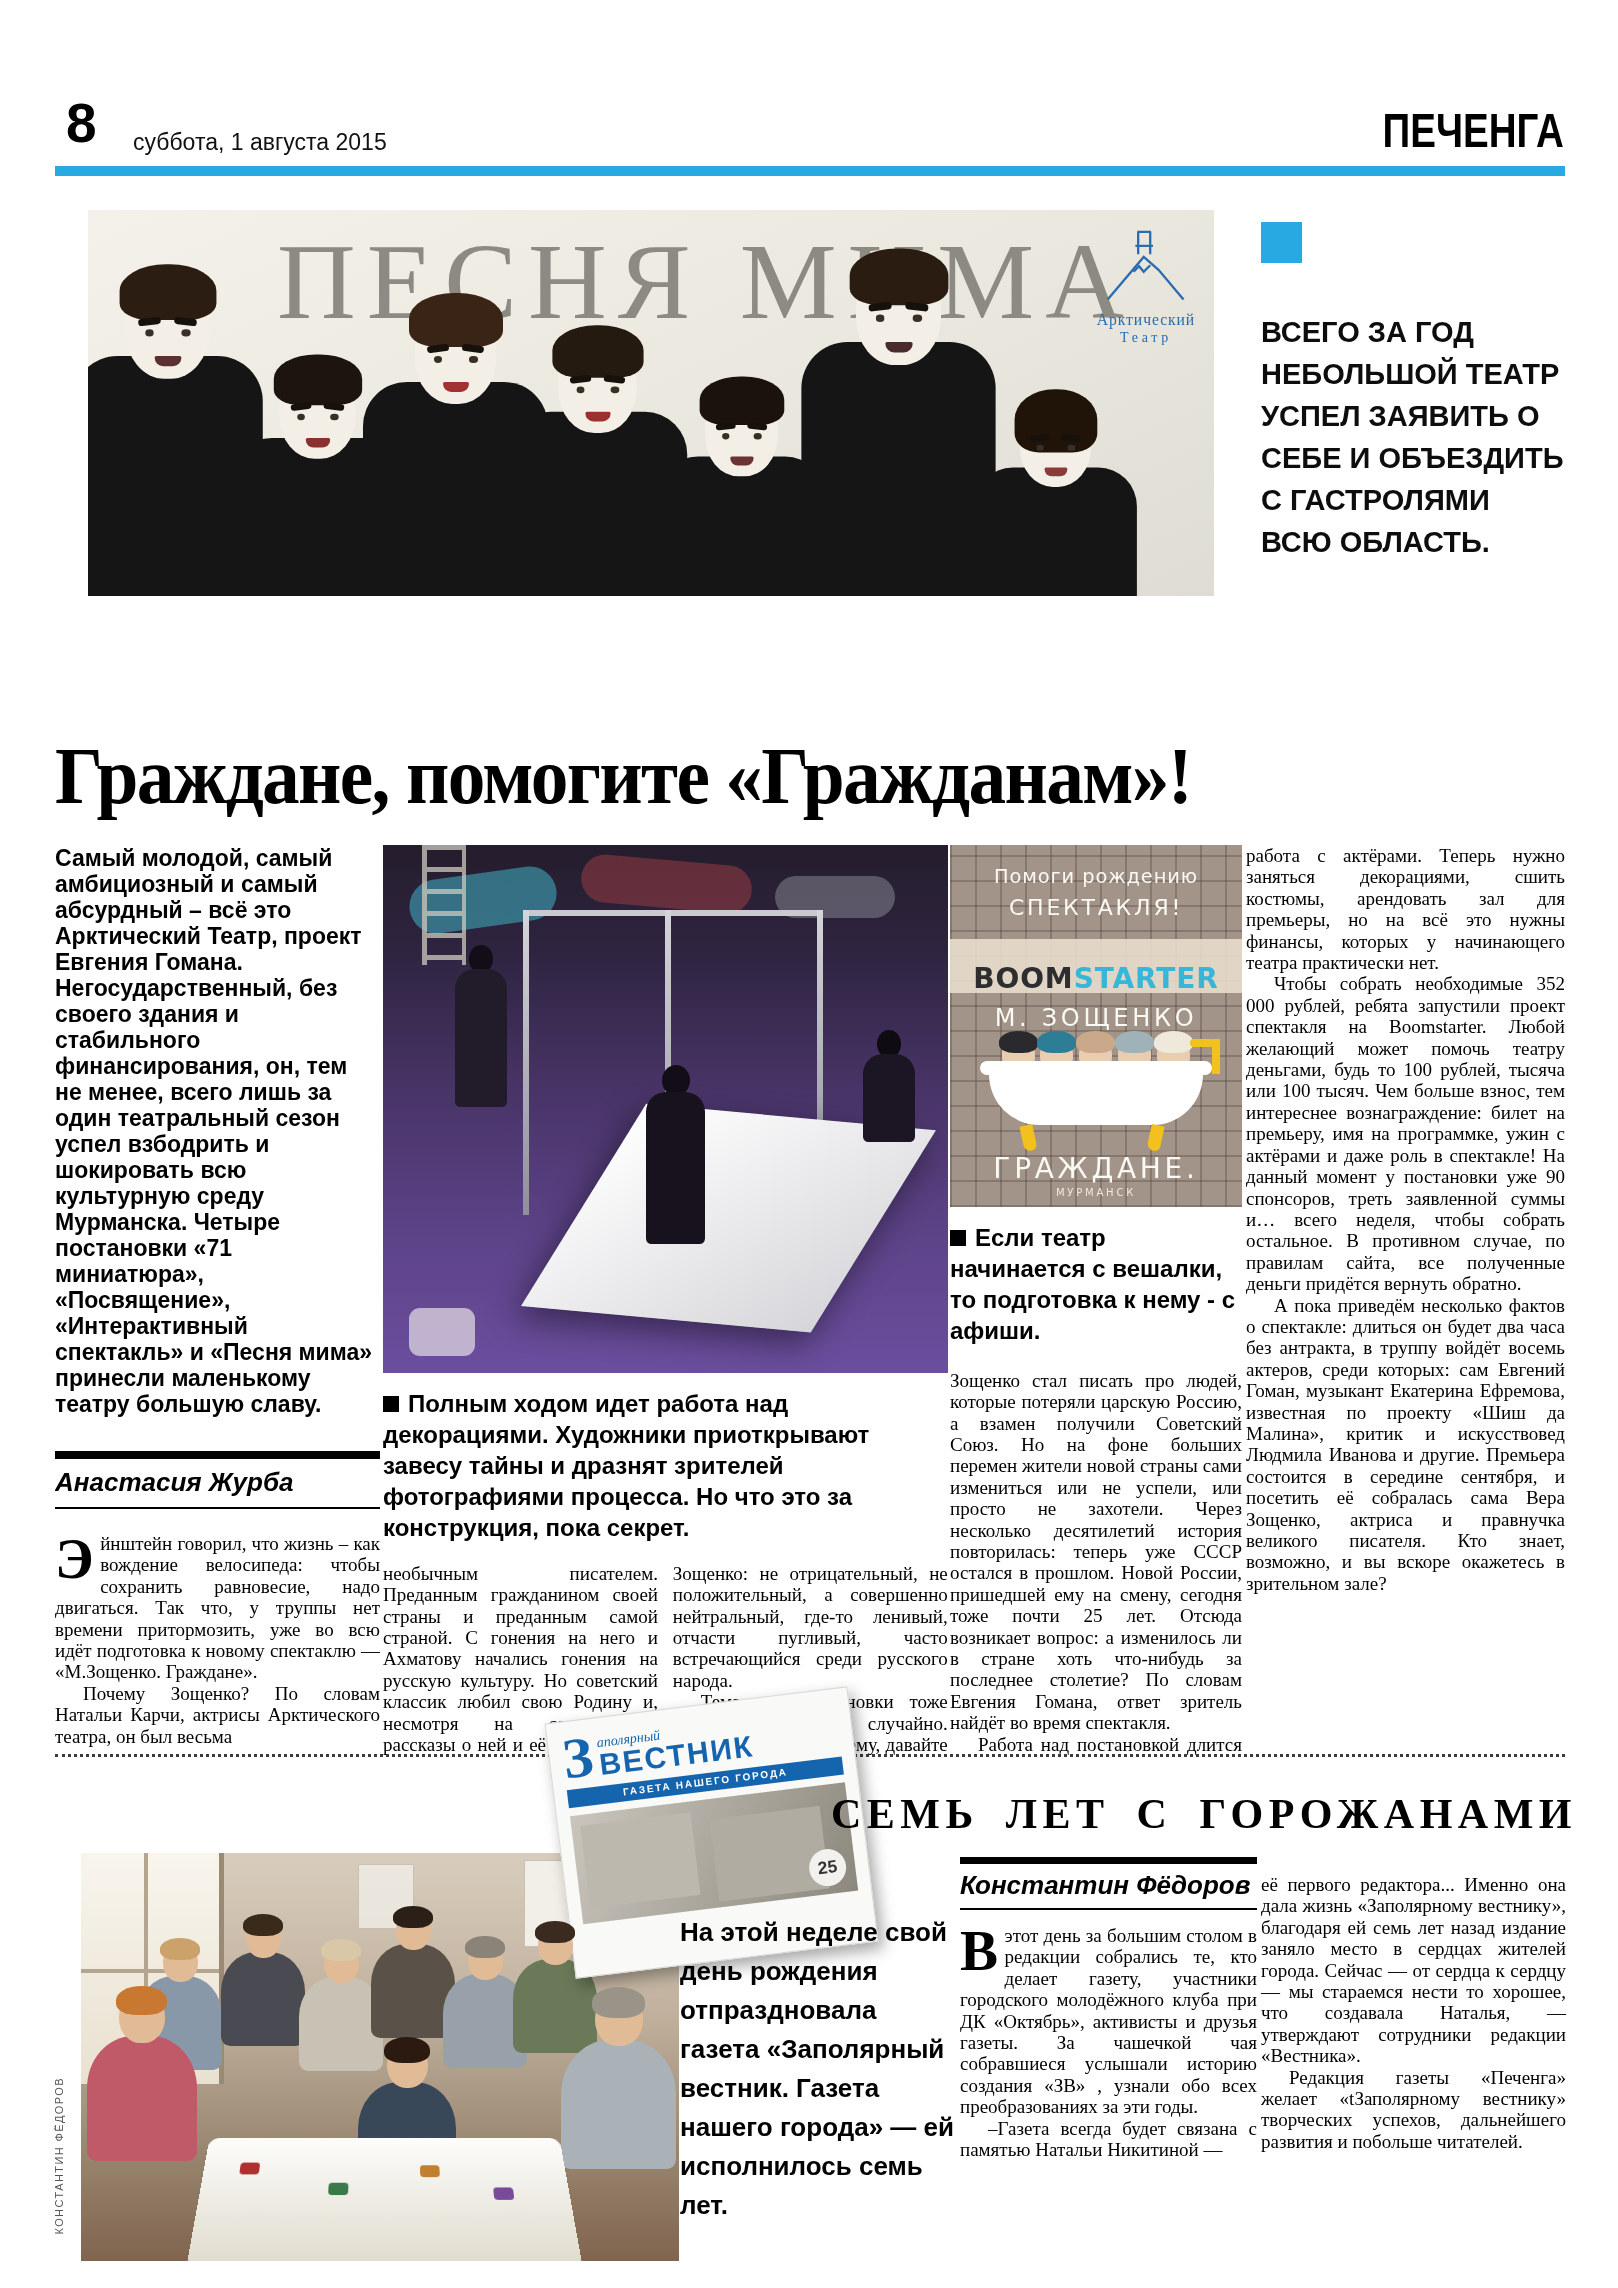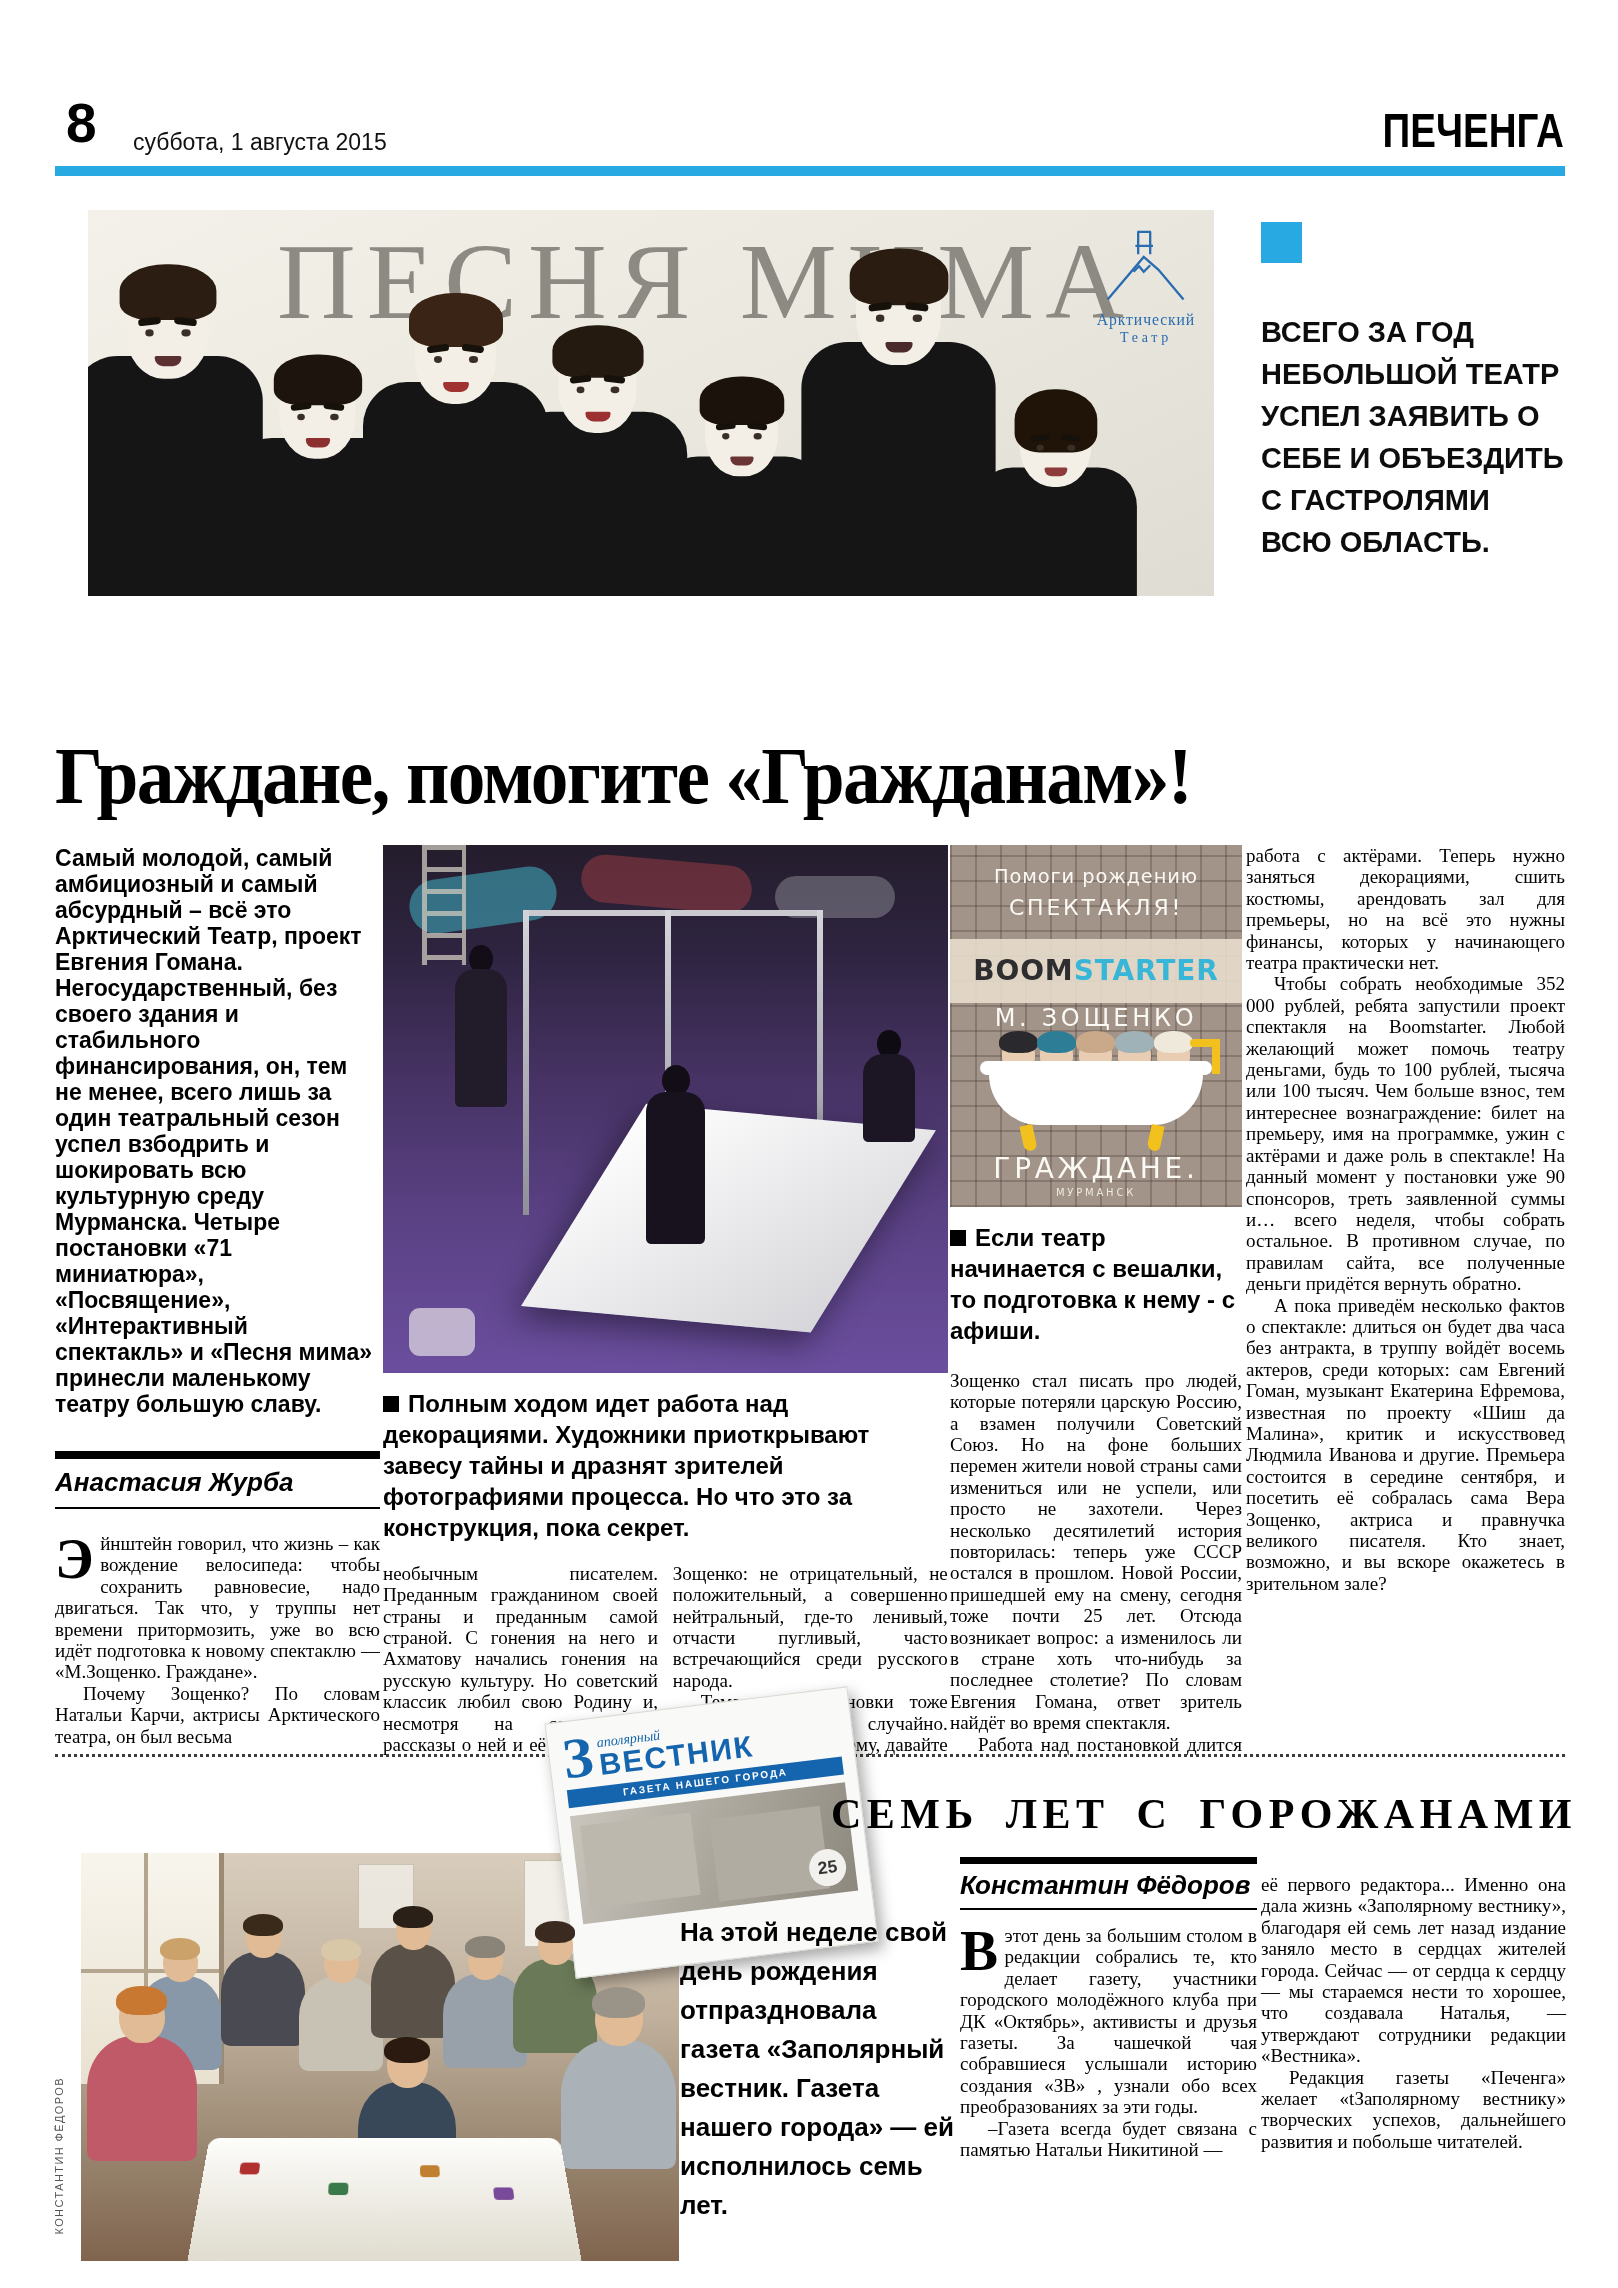--- a/index.html
+++ b/index.html
@@ -88,22 +88,22 @@
   .bag{position:absolute;left:26px;bottom:16.6px;width:66px;height:48px;background:#cfc6d8;border-radius:11px;opacity:.85;}
 
   
   .poster{position:relative;width:292px;height:362px;overflow:hidden;background-color:#a3948a;
      background-image:repeating-linear-gradient(0deg,rgba(70,55,48,.3) 0 1.8px,transparent 1.8px 25px),
                       repeating-linear-gradient(90deg,rgba(70,55,48,.3) 0 1.8px,transparent 1.8px 25px);}
   .p-line1{position:absolute;top:22px;width:100%;text-align:center;font:400 19.4px/1 "DejaVu Sans",sans-serif;
            color:#fbf9f4;letter-spacing:0.9px;}
   .p-line2{position:absolute;top:52px;width:100%;text-align:center;font:400 22px/1 "DejaVu Sans",sans-serif;
            color:#fbf9f4;letter-spacing:2.8px;}
-  .p-band{position:absolute;top:94px;left:0;right:0;height:64px;background:rgba(233,223,206,.88);
-          display:flex;align-items:center;justify-content:center;font:800 28px/1 "DejaVu Sans",sans-serif;letter-spacing:0.9px;}
+  .p-band{position:absolute;top:94px;left:0;right:0;height:54px;background:rgba(233,223,206,.88);
+          display:flex;align-items:flex-end;justify-content:center;font:800 28px/1 "DejaVu Sans",sans-serif;letter-spacing:0.9px;}
   .boom{color:#2e2e30;} .starter{color:#38b6d8;}
   .p-author{position:absolute;top:161px;width:100%;text-align:center;font:400 24px/1 "DejaVu Sans",sans-serif;
             color:#fbf9f4;letter-spacing:3.7px;}
   .p-scene{position:absolute;left:0;right:0;top:190px;height:120px;}
   .bh{position:absolute;top:0;width:33px;height:39px;background:#e8cdb2;border-radius:50% 50% 44% 44%;}
   .bh:before{content:"";position:absolute;top:-3.7px;left:-2.8px;right:-2.8px;height:55%;
              background:var(--hair);border-radius:50% 50% 40% 40%;}
   .tub{position:absolute;left:39px;top:33px;width:214px;height:57px;background:#fff;border-radius:9.2px 9.2px 74px 74px;}
   .tub:before{content:"";position:absolute;left:-9.2px;right:-9.2px;top:-7.4px;height:14.8px;background:#fff;border-radius:7.4px;}
   .tleg{position:absolute;top:90px;width:13px;height:26px;background:#f2c11e;border-radius:0 0 7.4px 9.2px;}

